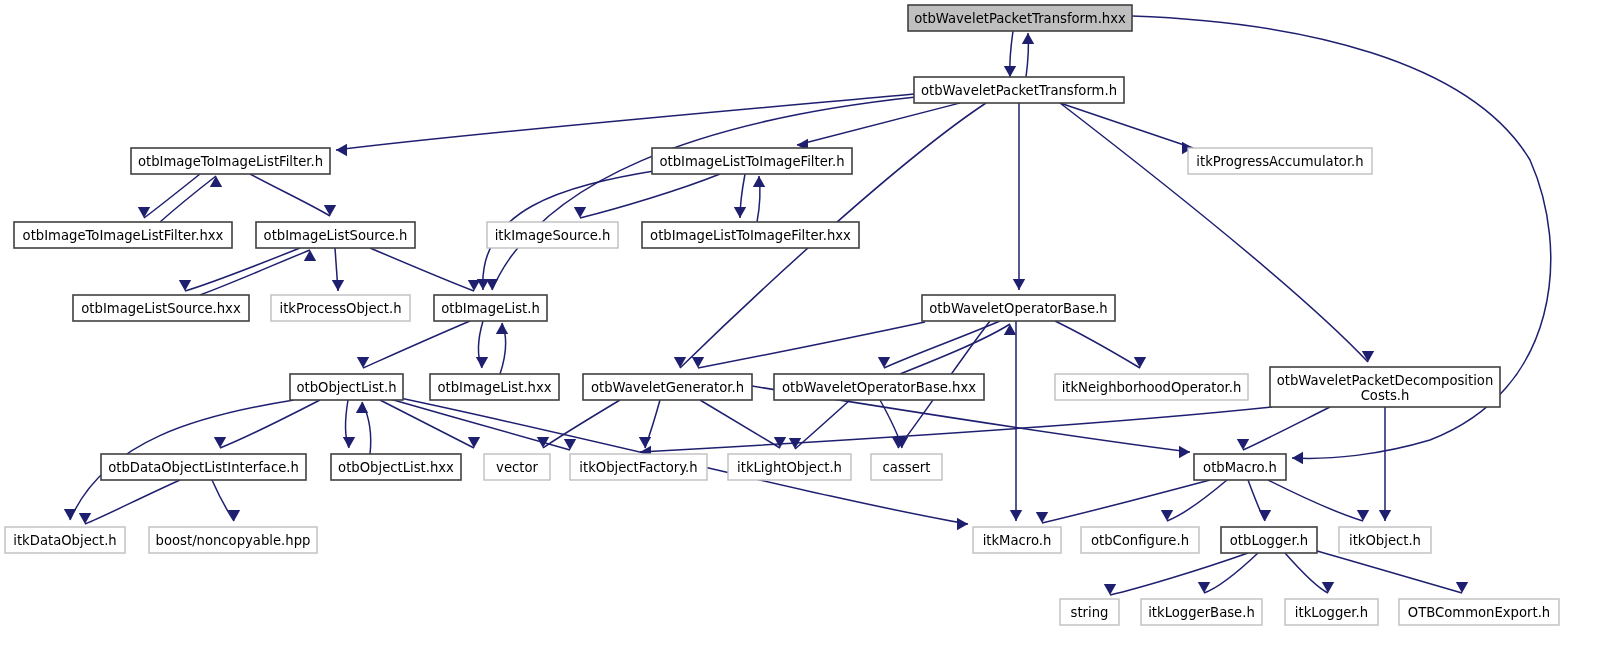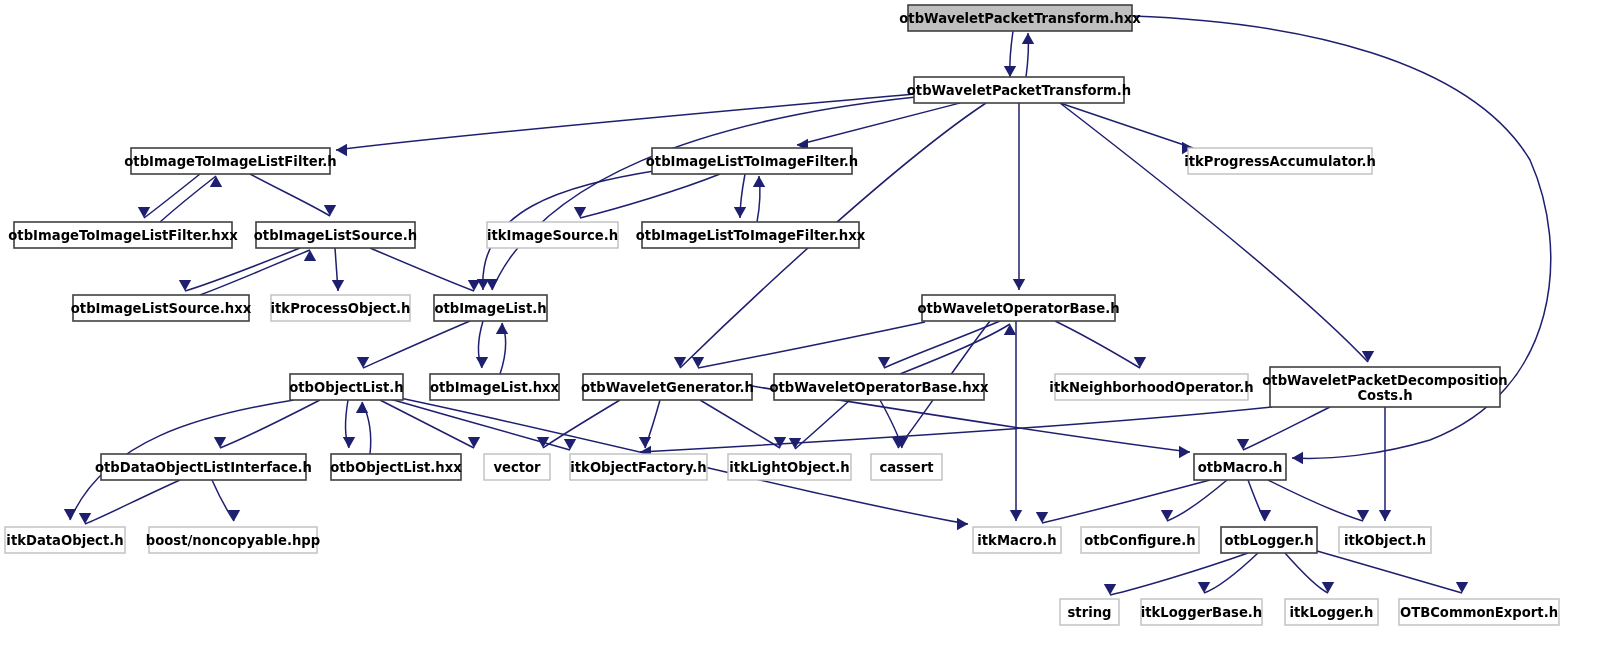--- a/index.html
+++ b/index.html
@@ -10,21 +10,20 @@
   body {
     width: 1613px;
     height: 649px;
     font-family: "DejaVu Sans", "Liberation Sans", sans-serif;
     overflow: hidden;
   }
   #graph-root {
     position: relative;
     width: 1429px;
     height: 649px;
-    font-weight: bold;
   }
   svg#dep-graph {
     display: block;
     width: 1613px;
     height: 649px;
   }
   .node-box {
     fill: #ffffff;
     stroke: #bfbfbf;
     stroke-width: 1.4;

